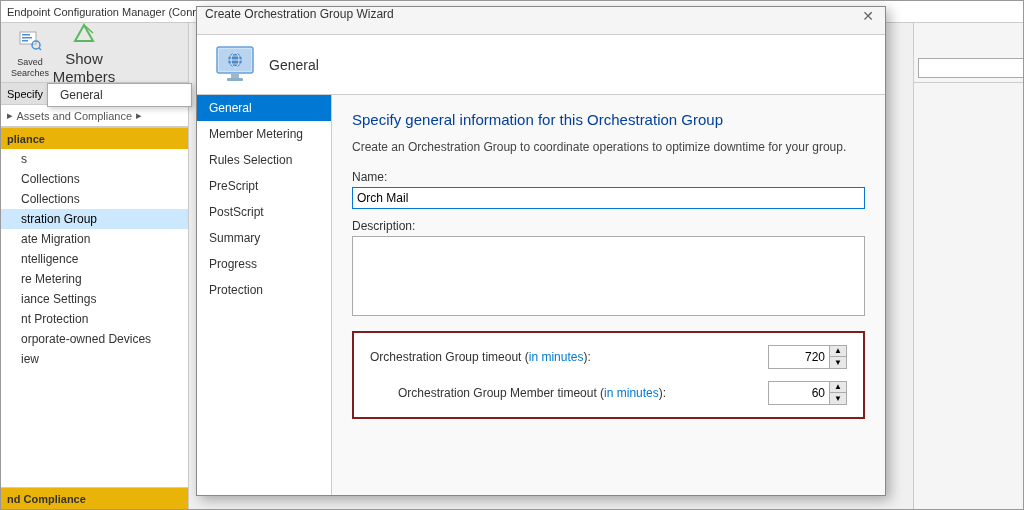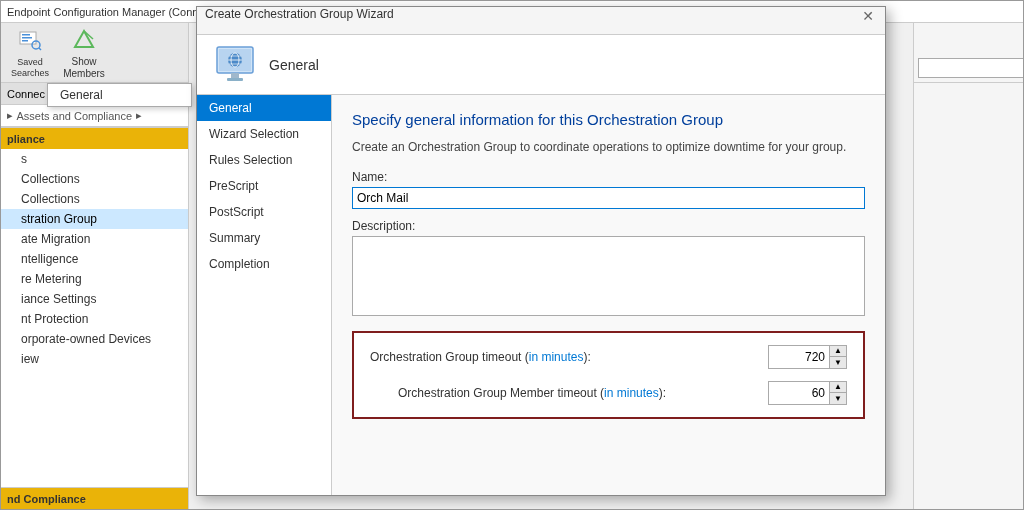--- a/index.html
+++ b/index.html
@@ -427,26 +427,26 @@
           </div>
           <span style="font-size:9px; text-align:center; line-height:1.2;">Saved Searches</span>
         </div>
         <div class="sidebar-tool-btn">
           <div class="icon-box">
             <svg width="26" height="22" viewBox="0 0 26 22">
               <polygon points="13,2 22,18 4,18" fill="none" stroke="#5cb85c" stroke-width="2"></polygon>
               <line x1="13" y1="2" x2="22" y2="10" stroke="#5cb85c" stroke-width="1.5"></line>
             </svg>
           </div>
-          <span style="font-size:10px; text-align:center; line-height:1.2;">Show Members</span>
+          <span style="font-size:15px; text-align:center; line-height:1.2;">Show Members</span>
         </div>
       </div>
 
       <div class="search-toolbar">
-        <span>Connec</span>
+        <span>Specify</span>
       </div>
 
       <div class="sidebar-breadcrumb">
         <span style="margin-right:4px;">▸</span>
         <span>Assets and Compliance</span>
         <span style="margin-left:4px;">▸</span>
       </div>
 
       <div class="sidebar-section-header">
         <span>pliance</span>
@@ -511,26 +511,27 @@
           <line x1="16" y1="19" x2="28" y2="19" stroke="#fff" stroke-width="0.6"></line>
         </svg>
       </div>
       <span class="wizard-header-title">General</span>
     </div>
 
     <div class="wizard-body">
 
       <div class="wizard-nav">
         <div class="wizard-nav-item active">General</div>
-        <div class="wizard-nav-item">Wizard Selection</div>
+        <div class="wizard-nav-item">Member Metering</div>
         <div class="wizard-nav-item">Rules Selection</div>
         <div class="wizard-nav-item">PreScript</div>
         <div class="wizard-nav-item">PostScript</div>
         <div class="wizard-nav-item">Summary</div>
-        <div class="wizard-nav-item">Completion</div>
+        <div class="wizard-nav-item">Progress</div>
+        <div class="wizard-nav-item">Protection</div>
       </div>
 
       <div class="wizard-content">
         <div class="wizard-content-title">Specify general information for this Orchestration Group</div>
         <div class="wizard-description">Create an Orchestration Group to coordinate operations to optimize downtime for your group.</div>
 
         <div class="form-group">
           <label class="form-label">Name:</label>
           <input type="text" class="form-input" value="Orch Mail" style="">
         </div>

